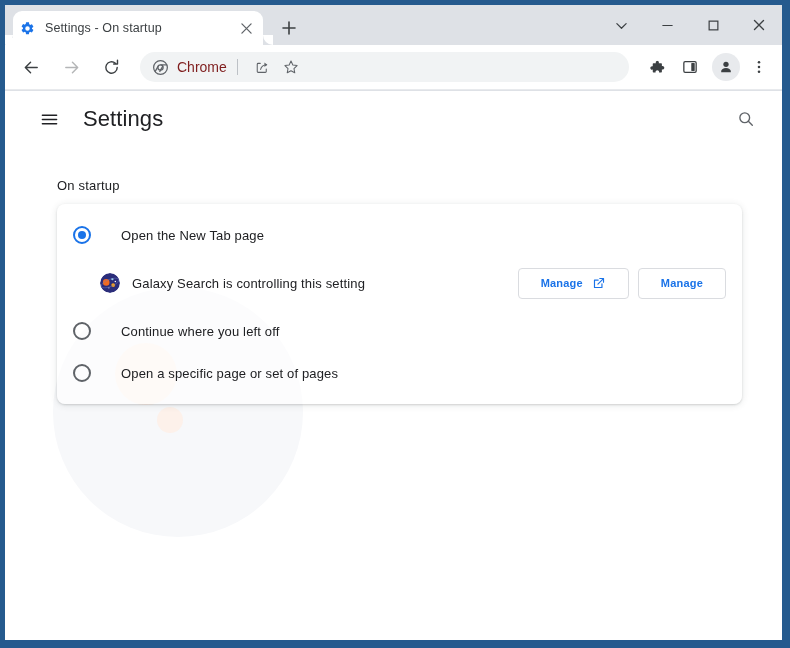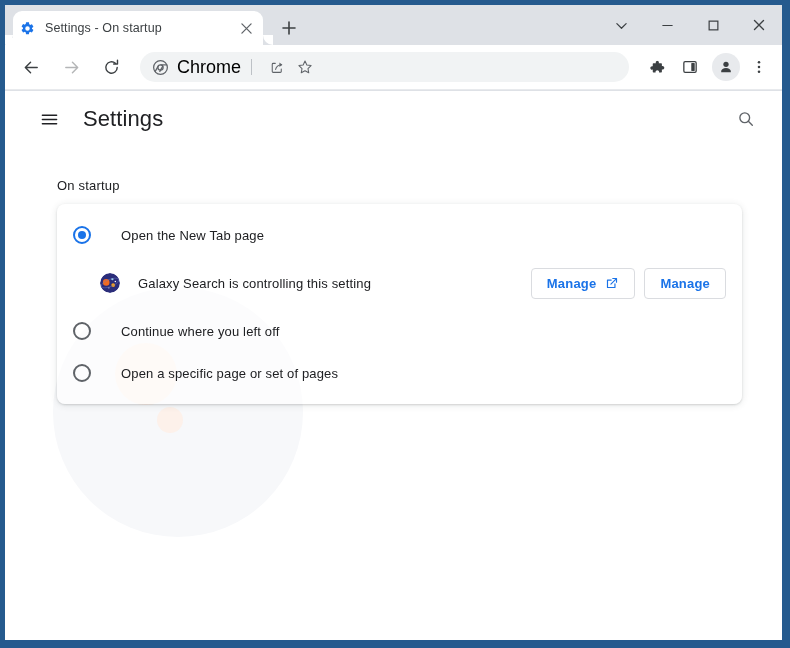--- a/index.html
+++ b/index.html
@@ -134,22 +134,22 @@
     padding: 0 10px 0 12px;
     min-width: 0;
   }
   #omnibox-icon {
     width: 16px; height: 16px;
     flex: 0 0 16px;
     margin-right: 9px;
     display: flex; align-items: center; justify-content: center;
   }
   #omnibox-chip-label {
-    font-size: 18px;
-    color: #000000;
+    font-size: 14px;
+    color: #7f1d1d;
     white-space: nowrap;
     text-align: center;
   }
   #omnibox-divider {
     width: 1px;
     height: 16px;
     background: #bdc1c6;
     margin: 0 10px;
     flex: 0 0 1px;
   }
@@ -352,38 +352,38 @@
   #galaxy-favicon {
     width: 20px; height: 20px;
     flex: 0 0 20px;
     margin-left: 27px;
     border-radius: 50%;
     overflow: hidden;
   }
   #controlled-text {
     font-size: 13px;
     color: #202124;
-    margin-left: 18px;
+    margin-left: 12px;
     letter-spacing: .15px;
   }
   #controlled-spacer { flex: 1; }
 
   .ctrl-btn {
     height: 31px;
     border: 1px solid #dadce0;
     border-radius: 4px;
     background: transparent;
     color: #1a73e8;
-    font-size: 13px;
+    font-size: 11px;
     font-weight: 600;
     font-family: "Liberation Sans", sans-serif;
     display: flex;
     align-items: center;
     justify-content: center;
-    padding: 0 15px;
+    padding: 0 22px;
     letter-spacing: .2px;
     white-space: nowrap;
   }
   #manage-button { gap: 9px; margin-right: 9px; }
   .ext-icon { display: flex; align-items: center; }
 </style>
 </head>
 <body>
 
 <div id="window-frame">

